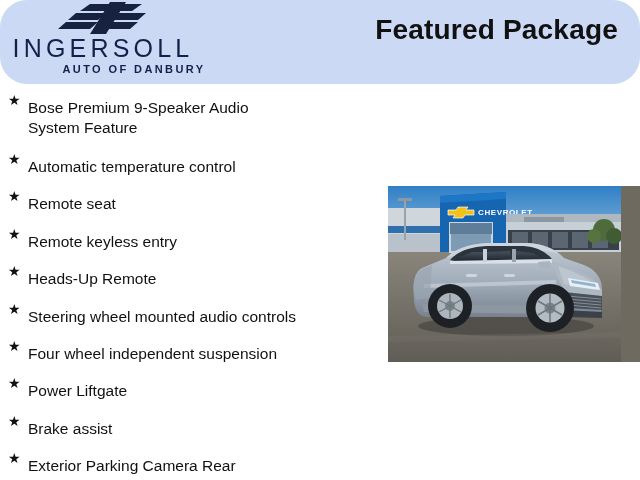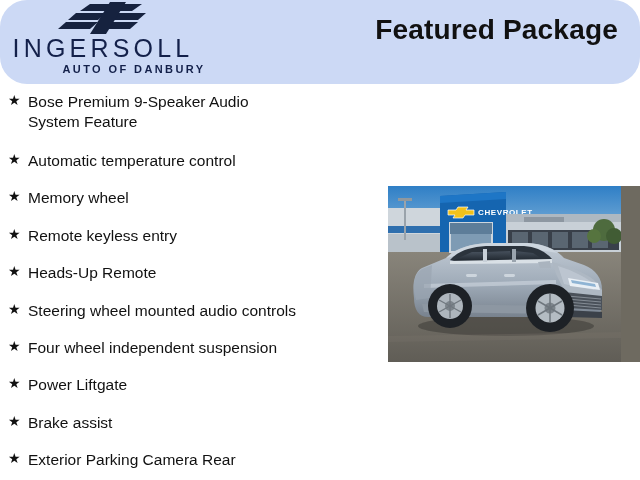--- a/index.html
+++ b/index.html
@@ -112,21 +112,21 @@
     position: absolute;
     left: 8px;
     top: 6px;
     font-size: 14px;
     line-height: 20px;
     color: #111111;
   }
 
   .feature-label {
     display: block;
-    padding-top: 8px;
+    padding-top: 14px;
     white-space: pre-line;
   }
 
   
   #vehicle-photo {
     position: absolute;
     left: 388px;
     top: 186px;
     width: 266px;
     height: 176px;
@@ -175,21 +175,21 @@
       <span class="feature-bullet">★</span>
       <span class="feature-label">Bose Premium 9-Speaker Audio
 System Feature</span>
     </li>
     <li class="feature-item">
       <span class="feature-bullet">★</span>
       <span class="feature-label">Automatic temperature control</span>
     </li>
     <li class="feature-item">
       <span class="feature-bullet">★</span>
-      <span class="feature-label">Memory wheel</span>
+      <span class="feature-label">Remote seat</span>
     </li>
     <li class="feature-item">
       <span class="feature-bullet">★</span>
       <span class="feature-label">Remote keyless entry</span>
     </li>
     <li class="feature-item">
       <span class="feature-bullet">★</span>
       <span class="feature-label">Heads-Up Remote</span>
     </li>
     <li class="feature-item">

